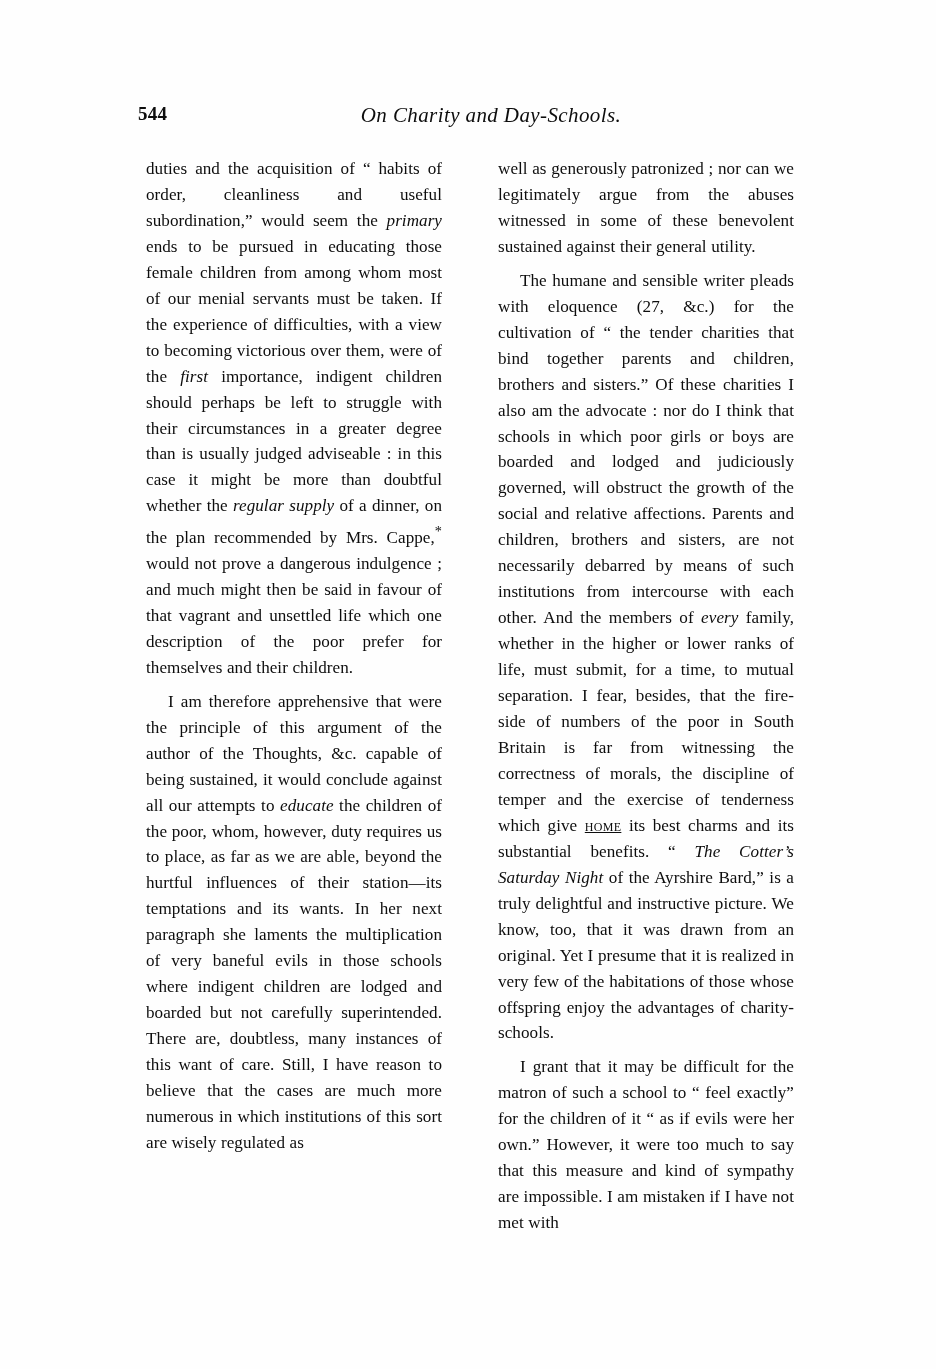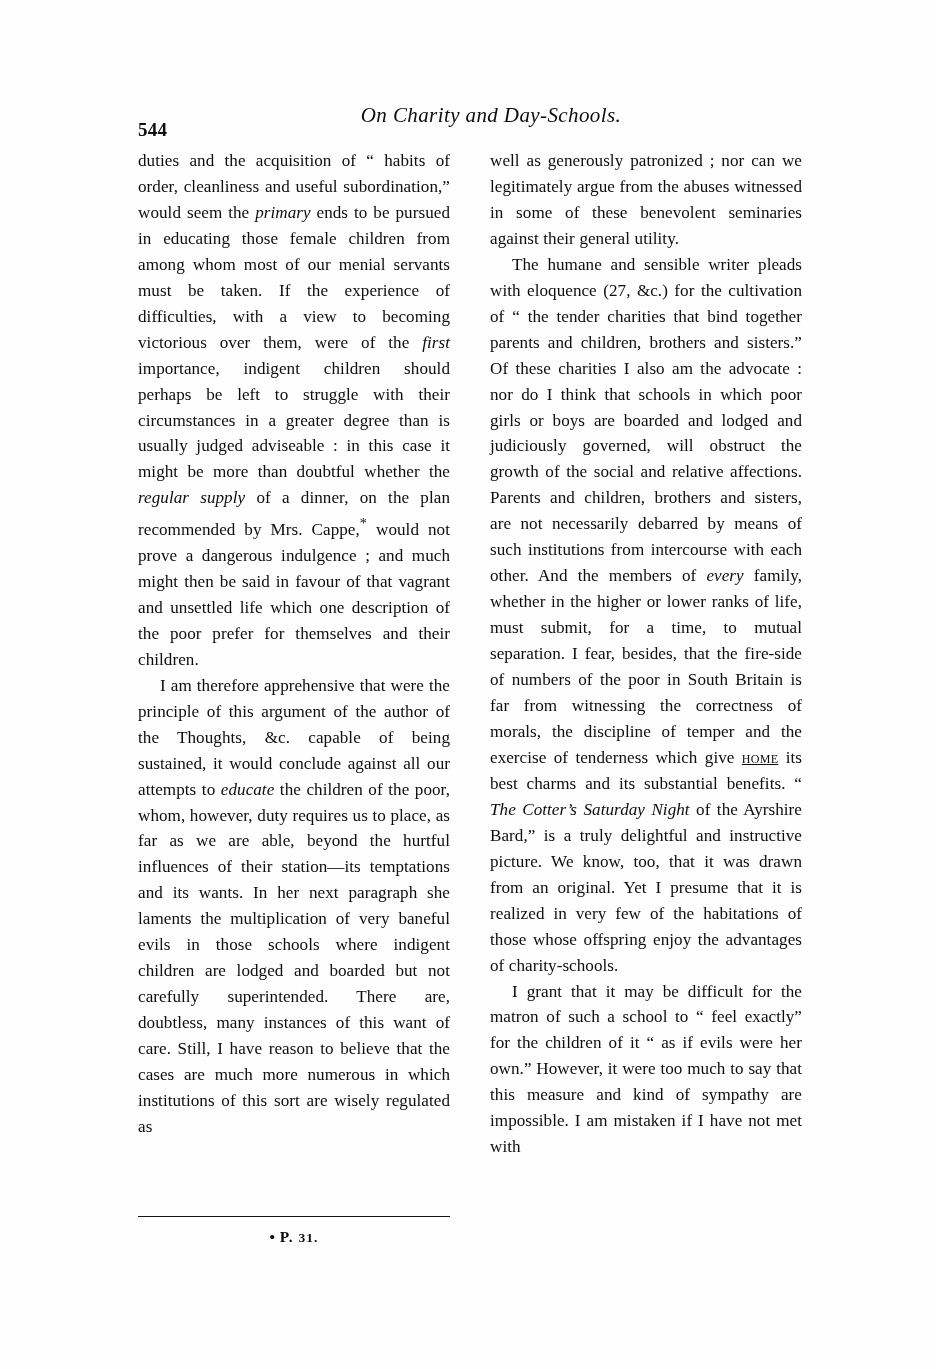--- a/index.html
+++ b/index.html
@@ -28,21 +28,21 @@
   .running-head {
     position: absolute;
     left: 138px;
     top: 103px;
     width: 660px;
     height: 26px;
   }
   .folio {
     position: absolute;
     left: 0;
-    top: 16px;
+    top: 0;
     font-weight: bold;
     font-size: 19px;
     letter-spacing: 0.2px;
   }
   .head-title {
     position: absolute;
     left: 0;
     top: 0;
     width: 660px;
     text-align: center;
@@ -63,21 +63,21 @@
   }
   .col {
     position: absolute;
     top: 0;
     width: 312px;
   }
   .col-left  { left: 0px; }
   .col-right { left: 352px; }
 
   .col p {
-    margin: 0;
+    margin: 8px;
     font-size: 17.1px;
     line-height: 25.95px;
     text-align: justify;
     text-justify: inter-word;
     letter-spacing: 0.05px;
     word-spacing: 0.2px;
     hyphens: none;
   }
   .col p.indent {
     text-indent: 22px;
@@ -127,28 +127,20 @@
     <span class="folio">544</span>
     <span class="head-title">On Charity and Day-Schools.</span>
   </div>
 
   <div class="columns">
     <div class="col col-left">
         <p><span>duties and the acquisition of “ habits of order, cleanliness and useful subordination,” would seem the </span><i>primary</i><span> ends to be pursued in educating those female children from among whom most of our menial servants must be taken. If the experience of difficulties, with a view to becoming victorious over them, were of the </span><i>first</i><span> importance, indigent children should perhaps be left to struggle with their circumstances in a greater degree than is usually judged adviseable : in this case it might be more than doubtful whether the </span><i>regular supply</i><span> of a dinner, on the plan recommended by Mrs. Cappe,</span><sup>*</sup><span> would not prove a dangerous indulgence ; and much might then be said in favour of that vagrant and unsettled life which one description of the poor prefer for themselves and their children.</span></p>
         <p class="indent"><span>I am therefore apprehensive that were the principle of this argument of the author of the Thoughts, &amp;c. capable of being sustained, it would conclude against all our attempts to </span><i>educate</i><span> the children of the poor, whom, however, duty requires us to place, as far as we are able, beyond the hurtful influences of their station—its temptations and its wants. In her next paragraph she laments the multiplication of very baneful evils in those schools where indigent children are lodged and boarded but not carefully superintended. There are, doubtless, many instances of this want of care. Still, I have reason to believe that the cases are much more numerous in which institutions of this sort are wisely regulated as</span></p>
       </div>
     <div class="col col-right">
-        <p><span>well as generously patronized ; nor can we legitimately argue from the abuses witnessed in some of these benevolent seminaries against their general utility.</span></p>
+        <p><span>well as generously patronized ; nor can we legitimately argue from the abuses witnessed in some of these benevolent sustained against their general utility.</span></p>
         <p class="indent"><span>The humane and sensible writer pleads with eloquence (27, &amp;c.) for the cultivation of “ the tender charities that bind together parents and children, brothers and sisters.” Of these charities I also am the advocate : nor do I think that schools in which poor girls or boys are boarded and lodged and judiciously governed, will obstruct the growth of the social and relative affections. Parents and children, brothers and sisters, are not necessarily debarred by means of such institutions from intercourse with each other. And the members of </span><i>every</i><span> family, whether in the higher or lower ranks of life, must submit, for a time, to mutual separation. I fear, besides, that the fire-side of numbers of the poor in South Britain is far from witnessing the correctness of morals, the discipline of temper and the exercise of tenderness which give </span><span class="smallcaps">home</span><span> its best charms and its substantial benefits. “ </span><i>The Cotter’s Saturday Night</i><span> of the Ayrshire Bard,” is a truly delightful and instructive picture. We know, too, that it was drawn from an original. Yet I presume that it is realized in very few of the habitations of those whose offspring enjoy the advantages of charity-schools.</span></p>
         <p class="indent"><span>I grant that it may be difficult for the matron of such a school to “ feel exactly” for the children of it “ as if evils were her own.” However, it were too much to say that this measure and kind of sympathy are impossible. I am mistaken if I have not met with</span></p>
       </div>
   </div>
 
-  <div class="footnote-area">
-    <div class="footnote-rule"></div>
-    <p class="footnote-text">
-      <span class="fn-mark">•</span>
-      <span>P.</span>
-      <span class="fn-page-num">31.</span>
-    </p>
-  </div>
 
 </div>
 
 </body></html>

